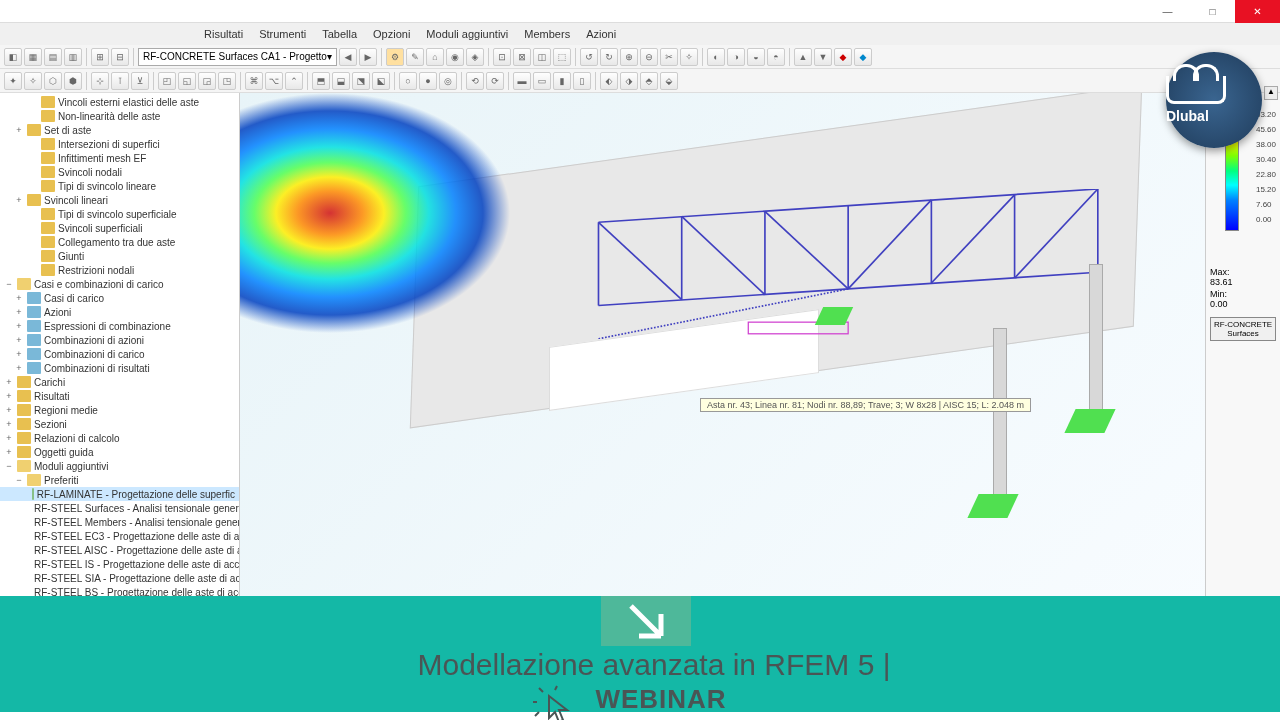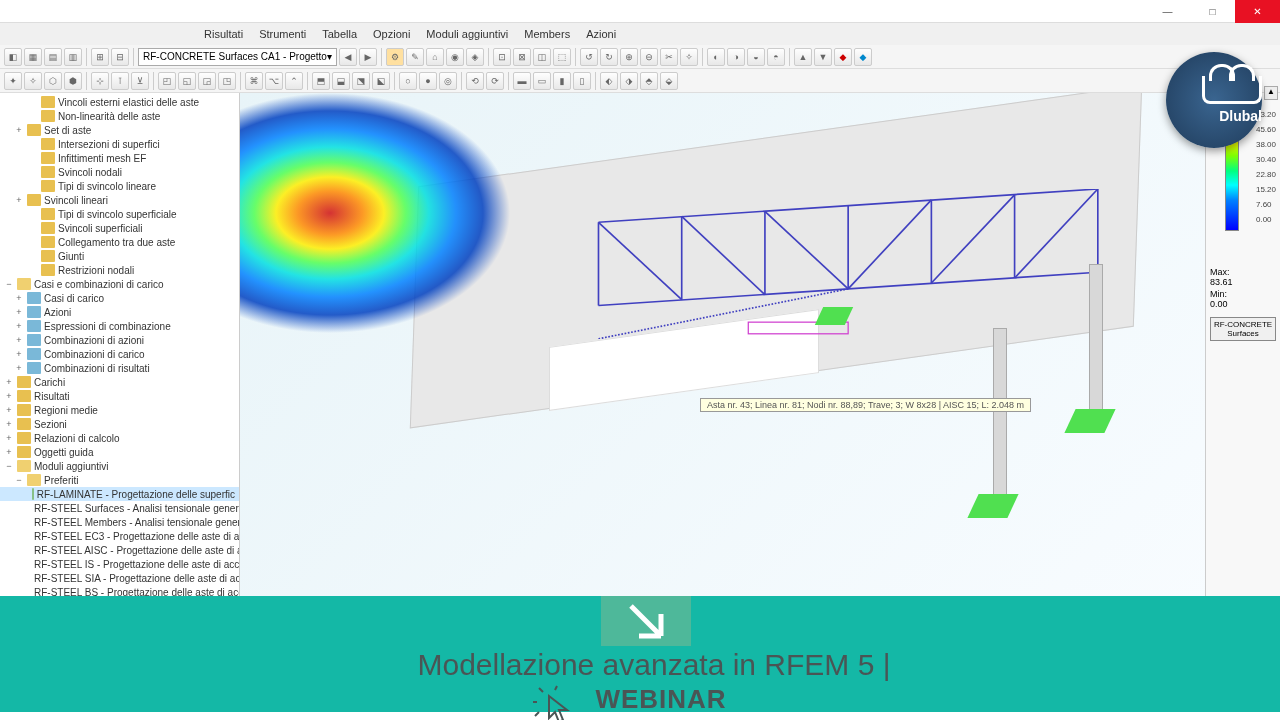--- a/index.html
+++ b/index.html
@@ -64,21 +64,21 @@
 .footer-flag { width: 90px; height: 90px; margin-left: 18px; display: flex; flex-direction: column; box-shadow: 0 2px 4px rgba(0,0,0,0.2); }
 .flag-g { flex: 1; background: #009246; }
 .flag-w { flex: 1; background: #fff; }
 .flag-r { flex: 1; background: #ce2b37; }
 .footer-title { margin-left: 28px; font-size: 30px; color: #4a5555; line-height: 1.25; flex: 1; }
 .footer-webinar { display: flex; gap: 18px; margin-right: 24px; }
 .cursor-ico svg { stroke: #4a5555; stroke-width: 2; fill: none; }
 .web-label { font-size: 26px; color: #4a5555; font-weight: 600; letter-spacing: 1px; }
 
 
-.logo-badge { position: absolute; right: 18px; top: 52px; width: 96px; height: 96px; border-radius: 50%; background: radial-gradient(#3a6590, #1f3b5a); display: flex; flex-direction: column; align-items: flex-end; justify-content: center; color: #fff; box-shadow: 0 3px 8px rgba(0,0,0,0.4); z-index: 50; }
+.logo-badge { position: absolute; right: 18px; top: 52px; width: 96px; height: 96px; border-radius: 50%; background: radial-gradient(#3a6590, #1f3b5a); display: flex; flex-direction: column; align-items: flex-start; justify-content: center; color: #fff; box-shadow: 0 3px 8px rgba(0,0,0,0.4); z-index: 50; }
 .logo-badge .bridge { width: 60px; height: 28px; border: 3px solid #fff; border-top: none; border-radius: 0 0 8px 8px; position: relative; }
 .logo-badge .bridge::before, .logo-badge .bridge::after { content: ""; position: absolute; top: -12px; width: 20px; height: 14px; border: 3px solid #fff; border-bottom: none; border-radius: 12px 12px 0 0; }
 .logo-badge .bridge::before { left: 4px; }
 .logo-badge .bridge::after { right: 4px; }
 .logo-badge .txt { font-size: 14px; font-weight: bold; margin-top: 4px; }
 
 .scroll-up { position: absolute; right: 2px; top: 86px; width: 14px; height: 14px; background: #eee; border: 1px solid #aaa; font-size: 8px; text-align: center; }
 </style>
 </head>
 <body>

